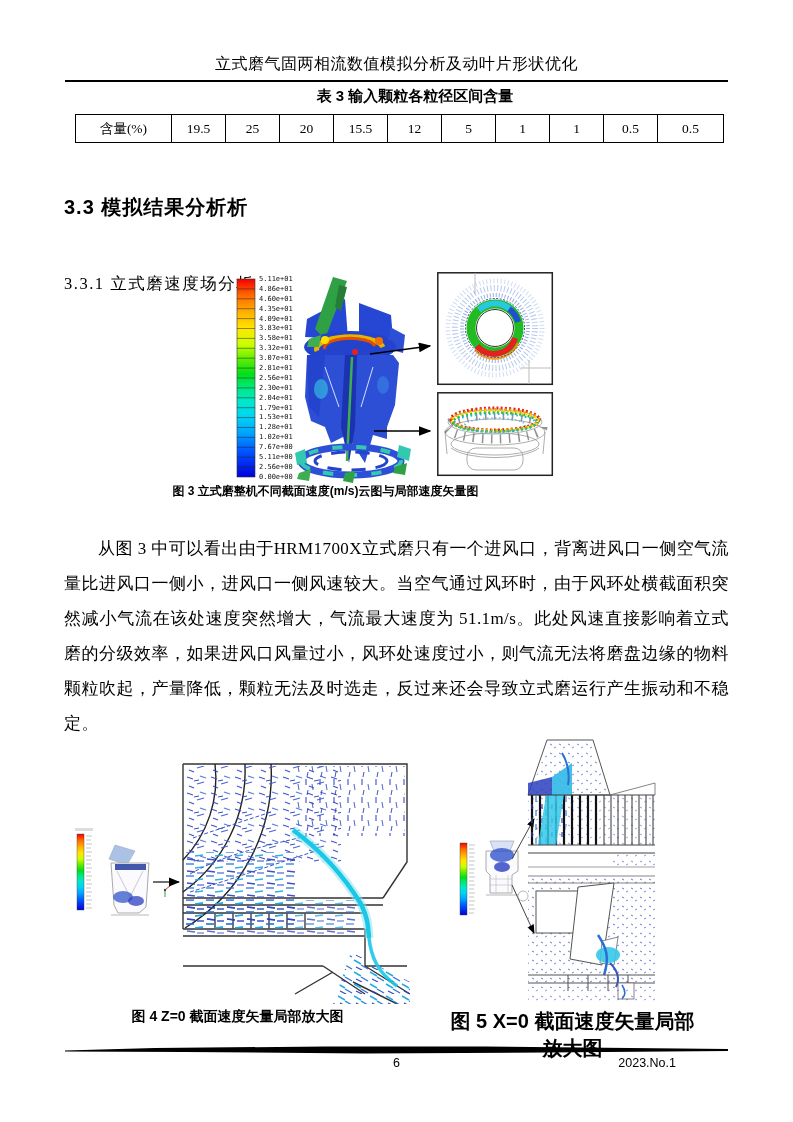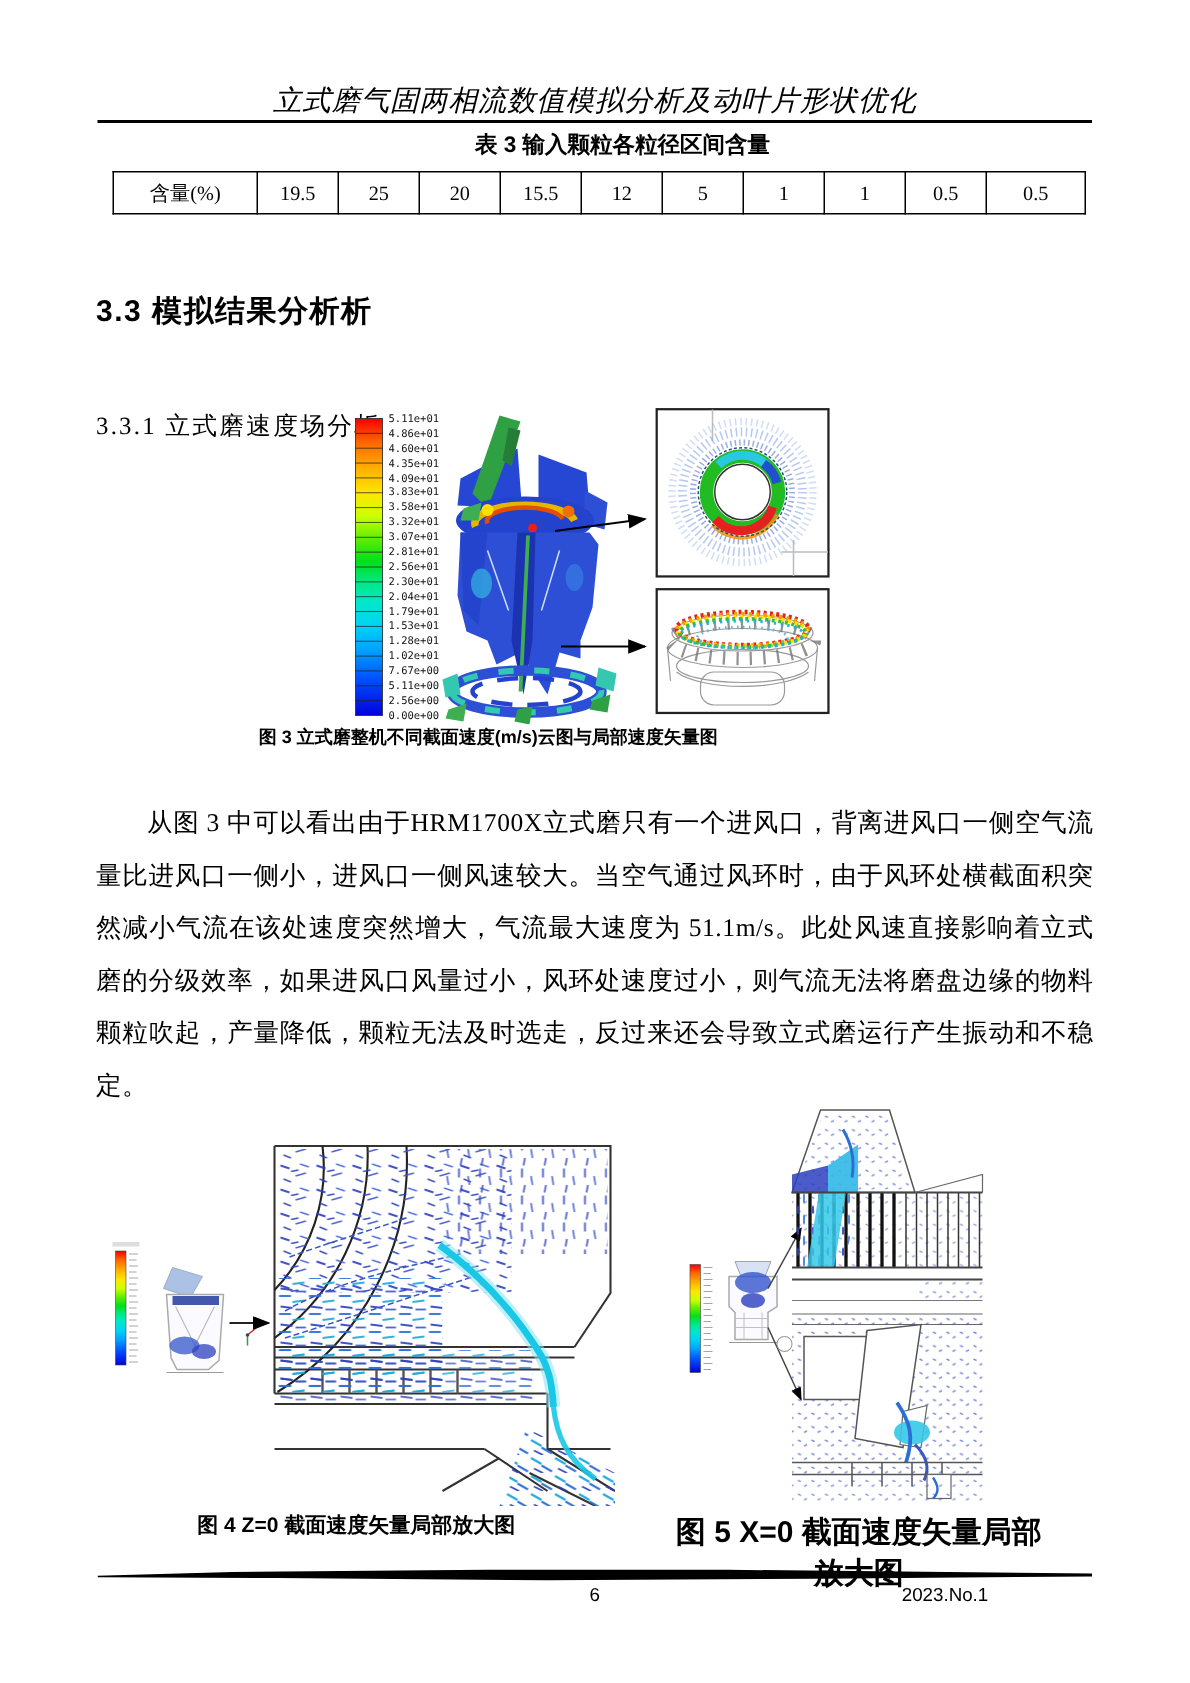--- a/index.html
+++ b/index.html
@@ -4,21 +4,21 @@
 <style>
   * { margin:0; padding:0; box-sizing:border-box; }
   html,body { background:#fff; }
   .page {
     position:relative; width:793px; height:1122px; background:#fff;
     font-family:"Liberation Serif","DejaVu Serif",serif; color:#000;
     overflow:hidden; margin:0 auto;
   }
   .abs { position:absolute; }
   .center { text-align:center; }
-  .hdr-title { top:54px; left:0; width:793px; font-size:19px; letter-spacing:.5px;font-style:italic; }
+  .hdr-title { top:54px; left:0; width:793px; font-size:16px; letter-spacing:.5px; }
   .hdr-rule { top:80px; left:65px; width:663px; height:2px; background:#000; }
   .tbl-caption { top:87px; left:0; width:793px; font-size:15px; font-weight:bold;
                  font-family:"Liberation Sans","DejaVu Sans",sans-serif;padding-left:37px; }
   table.t3 { position:absolute; left:75px; top:114px; width:648px;
              border-collapse:collapse; table-layout:fixed; font-size:13.5px; }
   table.t3 td { border:1.4px solid #000; text-align:center; vertical-align:middle; padding:0 1px; }
   table.t3 tr.r1 td { height:48px; line-height:1.45; }
   table.t3 tr.r2 td { height:28px; }
   .h33 { top:194px; left:64px; font-size:20px; font-weight:bold;
          font-family:"Liberation Sans","DejaVu Sans",sans-serif; letter-spacing:1px; }
@@ -31,21 +31,21 @@
   .fig3-caption { top:483px; left:0; width:651px; font-size:12px; font-weight:bold;
                   font-family:"Liberation Sans","DejaVu Sans",sans-serif; }
   .para { top:531px; left:64px; width:665px; font-size:17px; line-height:35px;
           text-align:justify; text-indent:2em; letter-spacing:.4px; }
   .fig4-caption { top:1008px; left:65px; width:345px; font-size:14px; font-weight:bold;
                   font-family:"Liberation Sans","DejaVu Sans",sans-serif; }
   .fig5-caption { top:1008px; left:450px; width:245px; font-size:20px; font-weight:bold;
                   font-family:Liberation Sans, sans-serif; }
   .foot-page { top:1056px; left:0; width:793px; font-size:12.5px;
                font-family:"Liberation Sans","DejaVu Sans",sans-serif; }
-  .foot-issue { top:1056px; left:560px; width:140px; text-align:center; font-size:12.5px;
+  .foot-issue { top:1056px; left:536px; width:140px; text-align:right; font-size:12.5px;
                 font-family:"Liberation Sans","DejaVu Sans",sans-serif; }
 </style>
 </head>
 <body>
 
 <div class="page">
 
   <svg width="0" height="0" style="position:absolute">
     <defs>
       <linearGradient id="rainbowV" x1="0" y1="0" x2="0" y2="1">

